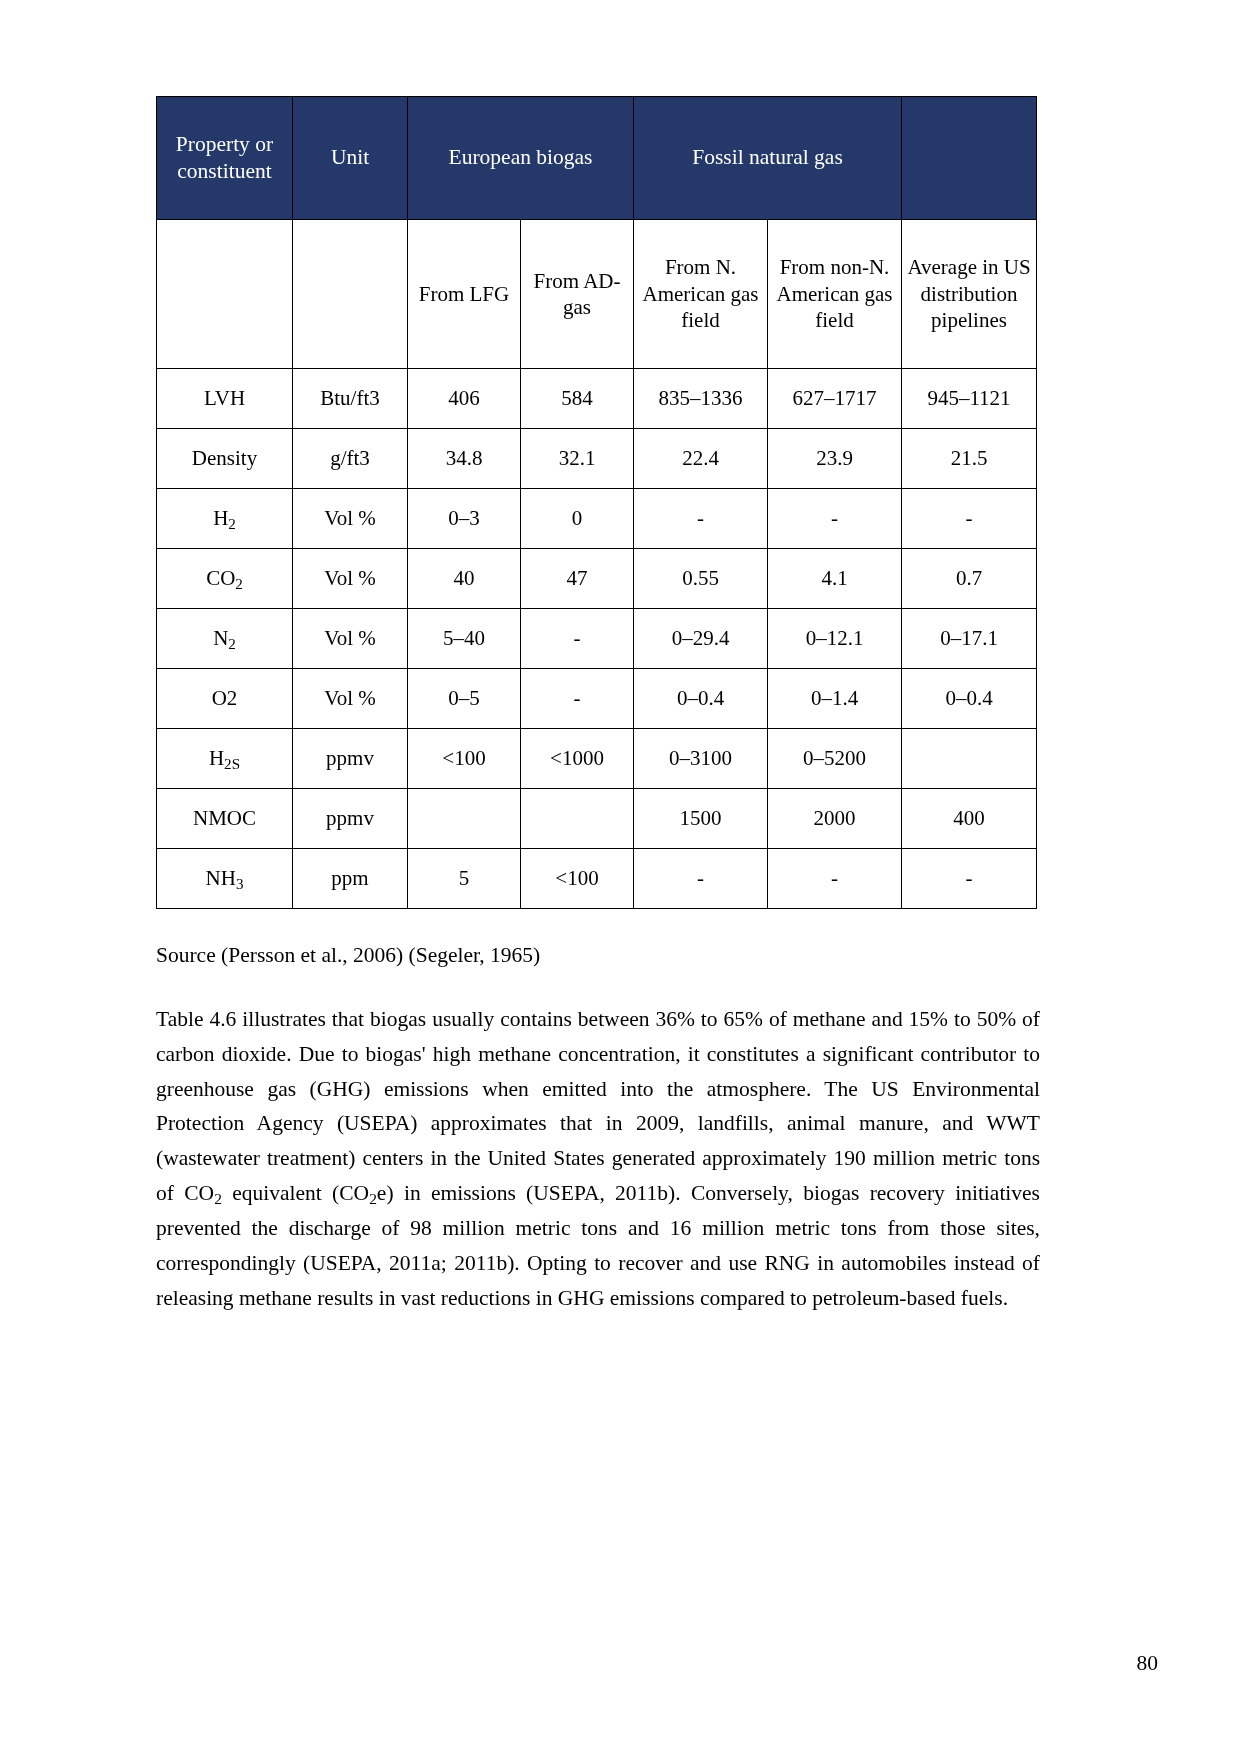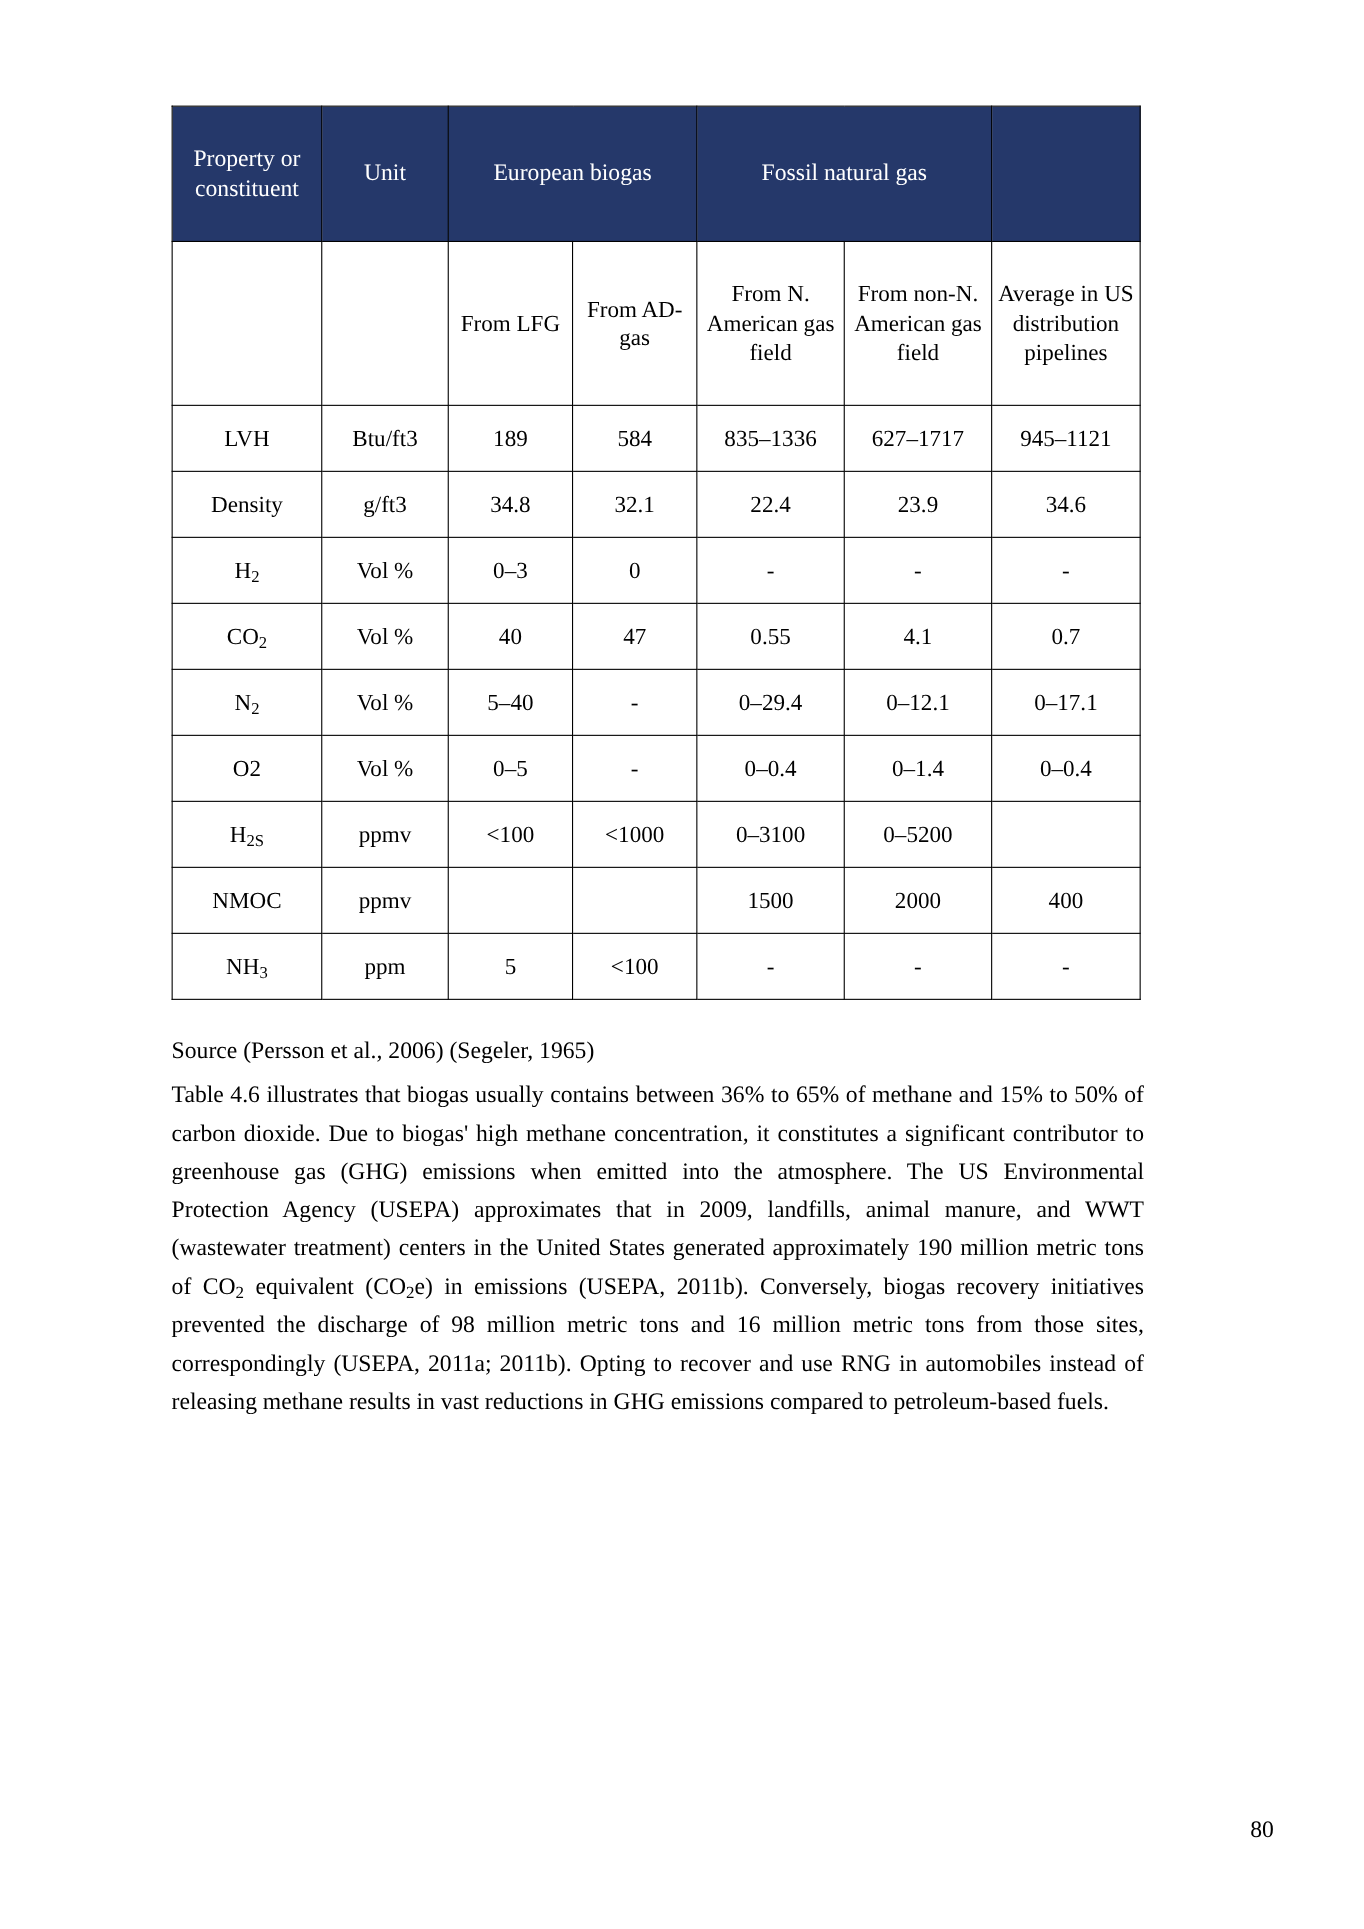--- a/index.html
+++ b/index.html
@@ -78,21 +78,21 @@
 
   
   .source-line {
     margin-top: 33px;
     font-size: 21.5px;
     line-height: 1.3;
   }
 
   
   .body-paragraph {
-    margin-top: 8px;
+    margin-top: 32px;
     font-size: 21.5px;
     line-height: 1.62;
     text-align: justify;
     text-justify: inter-word;
     width: 884px;
   }
 
   
   .page-number {
     position: absolute;
@@ -133,34 +133,34 @@
           <td>From AD-gas</td>
           <td>From N. American gas field</td>
           <td>From non-N. American gas field</td>
           <td>Average in US distribution pipelines</td>
         </tr>
       </thead>
       <tbody id="table-body">
           <tr>
             <td>LVH</td>
             <td>Btu/ft3</td>
-            <td>189</td>
+            <td>406</td>
             <td>584</td>
             <td>835–1336</td>
             <td>627–1717</td>
             <td>945–1121</td>
           </tr>
           <tr>
             <td>Density</td>
             <td>g/ft3</td>
             <td>34.8</td>
             <td>32.1</td>
             <td>22.4</td>
             <td>23.9</td>
-            <td>34.6</td>
+            <td>21.5</td>
           </tr>
           <tr>
             <td>H<sub>2</sub></td>
             <td>Vol %</td>
             <td>0–3</td>
             <td>0</td>
             <td>-</td>
             <td>-</td>
             <td>-</td>
           </tr>

